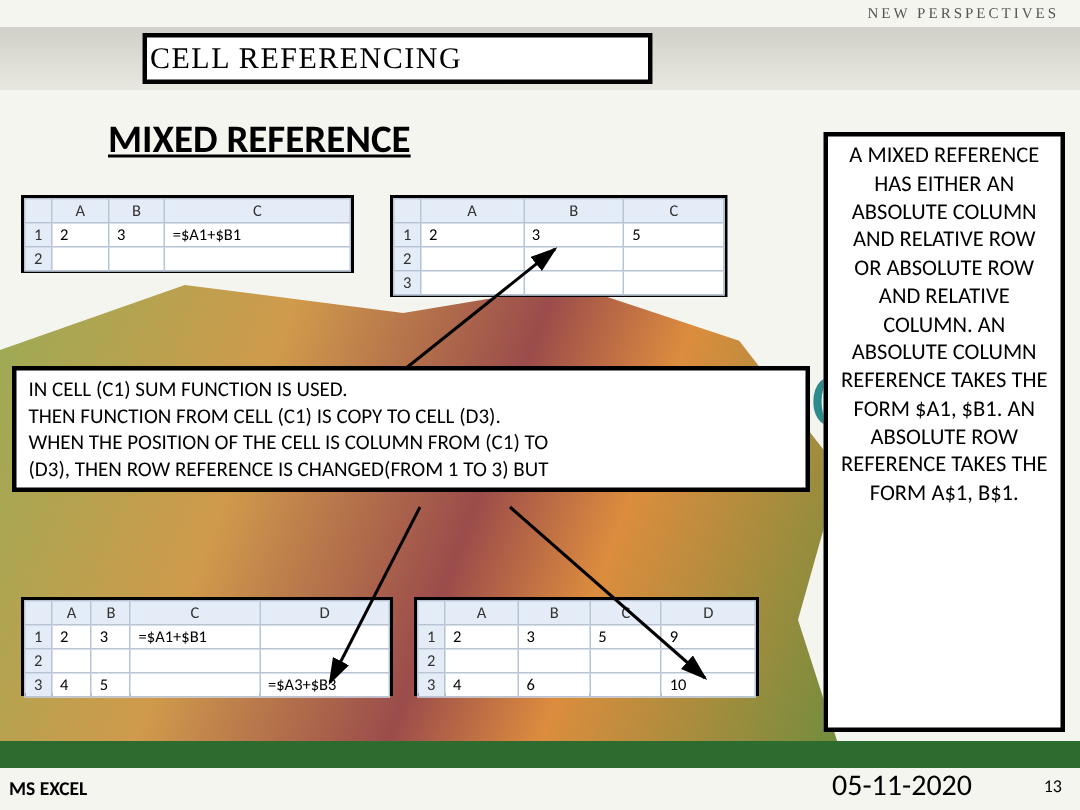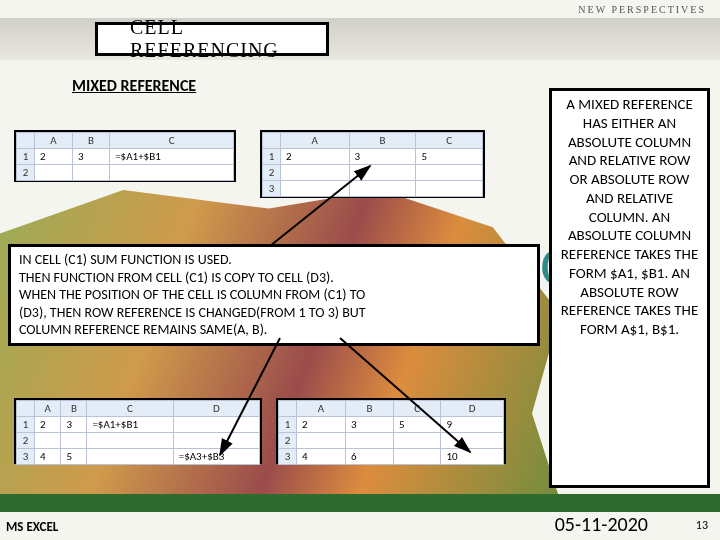--- a/index.html
+++ b/index.html
@@ -35,46 +35,46 @@
     top: 4px;
     font-size: 10px;
     letter-spacing: 2px;
     color: #555;
     font-family: Georgia, serif;
   }
   .title-band {
     position: absolute;
     left: 95px;
     top: 22px;
-    width: 234px;
+    width: 340px;
     height: 34px;
     border: 3px solid #000;
     background: #fff;
     display: flex;
     align-items: center;
-    padding-left: 32px;
+    padding-left: 2px;
   }
   .title-band span {
     font-family: "Trajan Pro", Georgia, serif;
     font-size: 20px;
     letter-spacing: 1px;
     color: #000;
   }
   .headline-band {
     position: absolute;
     left: 0; top: 18px;
     width: 720px; height: 42px;
     background: linear-gradient(#d0d0c8,#e8e8e0);
     z-index: -1;
   }
   .subtitle {
     position: absolute;
     left: 72px;
     top: 76px;
-    font-size: 16px;
+    font-size: 26px;
     font-weight: bold;
     text-decoration: underline;
   }
   .big-C {
     position: absolute;
     left: 540px;
     top: 236px;
     font-family: Georgia, serif;
     font-size: 54px;
     color: #2e8b8b;
@@ -300,21 +300,20 @@
         </tr>
   </tbody>
     </table>
 </div>
 
 <div class="explain-box">
   <div>IN CELL (C1) SUM FUNCTION IS USED.</div>
   <div>THEN FUNCTION FROM CELL (C1) IS COPY TO CELL (D3).</div>
   <div>WHEN THE POSITION OF THE CELL IS COLUMN FROM (C1) TO</div>
   <div>(D3), THEN ROW REFERENCE IS CHANGED(FROM 1 TO 3) BUT</div>
-  <div>COLUMN REFERENCE REMAINS SAME(A, B).</div>
 </div>
 
 <div class="side-box">A MIXED REFERENCE HAS EITHER AN ABSOLUTE COLUMN AND RELATIVE ROW OR ABSOLUTE ROW AND RELATIVE COLUMN. AN ABSOLUTE COLUMN REFERENCE TAKES THE FORM $A1, $B1. AN ABSOLUTE ROW REFERENCE TAKES THE FORM A$1, B$1.</div>
 
 <div class="footer-left">MS EXCEL</div>
 <div class="footer-date">05-11-2020</div>
 <div class="footer-page">13</div>
 
 <svg class="arrows">
   <defs>

